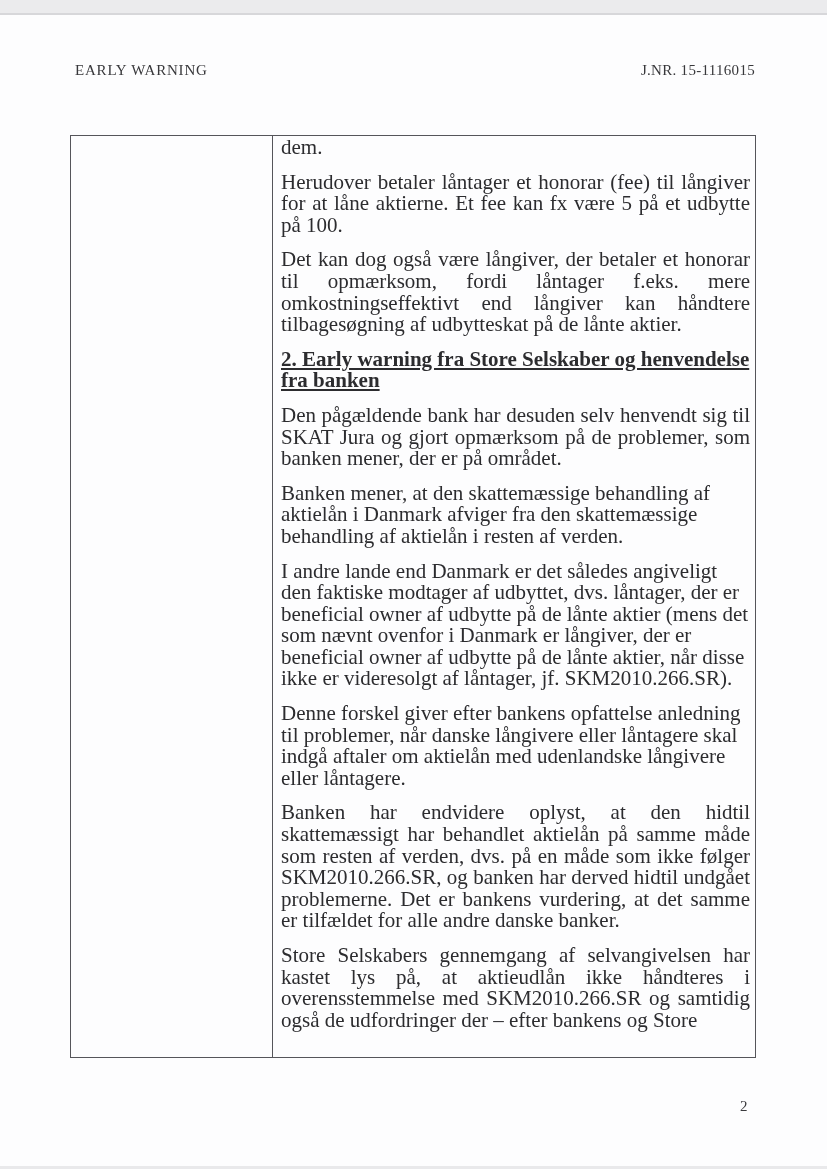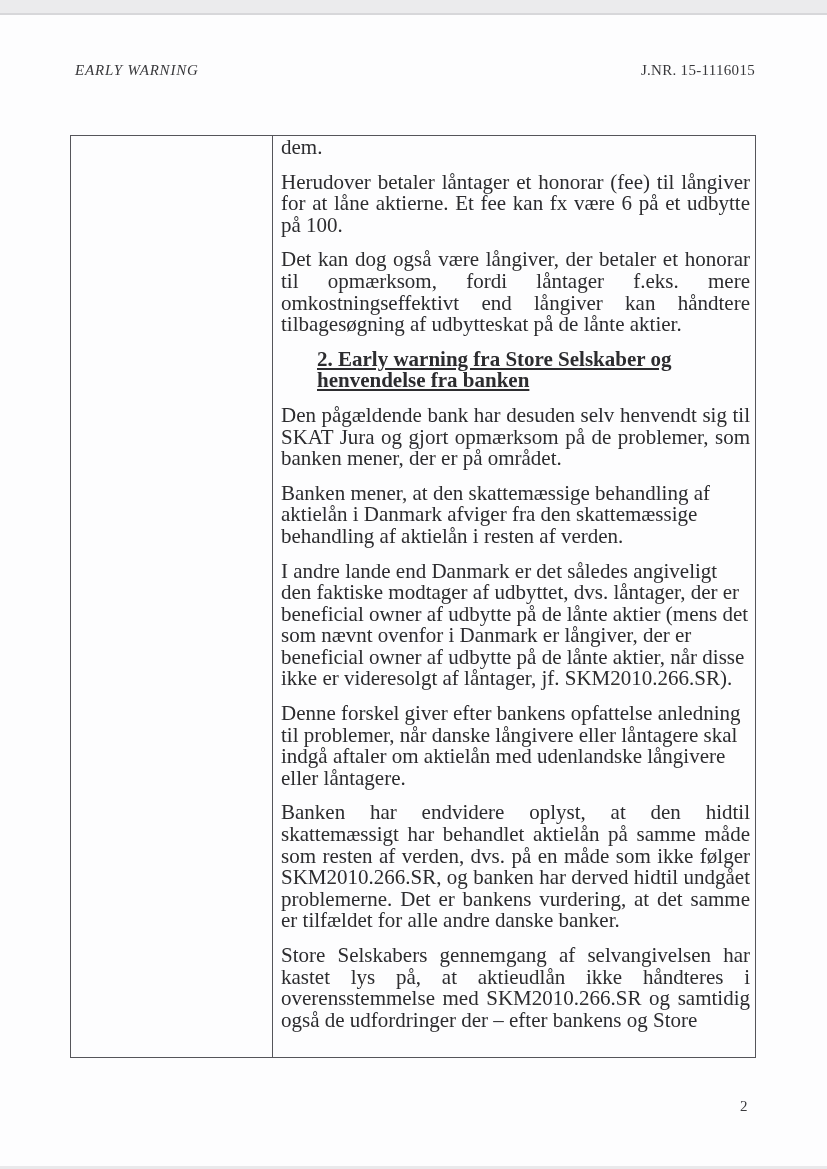--- a/index.html
+++ b/index.html
@@ -36,21 +36,21 @@
   .doc-header {
     position: absolute;
     top: 62px;
     left: 75px;
     right: 72px;
     display: flex;
     justify-content: space-between;
     font-size: 15px;
     color: #38383b;
   }
-  .doc-header .hleft { letter-spacing: 0.8px; font-style: italic; }
+  .doc-header .hleft { letter-spacing: 0.8px; }
   .doc-header .hright { letter-spacing: 0.3px; }
   
   .doc-table {
     position: absolute;
     top: 135px;
     left: 70px;
     width: 686px;
     height: 923px;
     box-sizing: border-box;
     border: 1px solid #55555a;
@@ -74,21 +74,20 @@
     line-height: 21.6px;
     color: #2c2c2f;
   }
   .col-right p.first { margin-top: 0; }
   .col-right p.tight { margin-top: 0; }
   .col-right p.justify { text-align: justify; }
   .col-right p.heading {
     font-weight: bold;
     text-decoration: underline;
     text-align: left;
-    margin-left: 36px;
   }
   
   .doc-footer {
     position: absolute;
     top: 1098px;
     left: 740px;
     font-size: 15px;
     color: #3a3a3d;
   }
 </style>
@@ -101,21 +100,21 @@
 
   <header class="doc-header">
     <span class="hleft">EARLY WARNING</span>
     <span class="hright">J.NR. 15-1116015</span>
   </header>
 
   <div class="doc-table">
     <div class="col-left"></div>
     <div class="col-right">
       <p class="first">dem.</p>
-      <p class="justify">Herudover betaler låntager et honorar (fee) til långiver for at låne aktierne. Et fee kan fx være 6 på et udbytte på 100.</p>
+      <p class="justify">Herudover betaler låntager et honorar (fee) til långiver for at låne aktierne. Et fee kan fx være 5 på et udbytte på 100.</p>
       <p class="justify">Det kan dog også være långiver, der betaler et honorar til opmærksom, fordi låntager f.eks. mere omkostningseffektivt end långiver kan håndtere tilbagesøgning af udbytteskat på de lånte aktier.</p>
       <p class="heading">2. Early warning fra Store Selskaber og henvendelse fra banken</p>
       <p class="justify">Den pågældende bank har desuden selv henvendt sig til SKAT Jura og gjort opmærksom på de problemer, som banken mener, der er på området.</p>
       <p>Banken mener, at den skattemæssige behandling af aktielån i Danmark afviger fra den skattemæssige behandling af aktielån i resten af verden.</p>
       <p>I andre lande end Danmark er det således angiveligt den faktiske modtager af udbyttet, dvs. låntager, der er beneficial owner af udbytte på de lånte aktier (mens det som nævnt ovenfor i Danmark er långiver, der er beneficial owner af udbytte på de lånte aktier, når disse ikke er videresolgt af låntager, jf. SKM2010.266.SR).</p>
       <p>Denne forskel giver efter bankens opfattelse anledning til problemer, når danske långivere eller låntagere skal indgå aftaler om aktielån med udenlandske långivere eller låntagere.</p>
       <p class="justify">Banken har endvidere oplyst, at den hidtil skattemæssigt har behandlet aktielån på samme måde som resten af verden, dvs. på en måde som ikke følger SKM2010.266.SR, og banken har derved hidtil undgået problemerne. Det er bankens vurdering, at det samme er tilfældet for alle andre danske banker.</p>
       <p class="justify">Store Selskabers gennemgang af selvangivelsen har kastet lys på, at aktieudlån ikke håndteres i overensstemmelse med SKM2010.266.SR og samtidig også de udfordringer der – efter bankens og Store</p>
     </div>
   </div>

